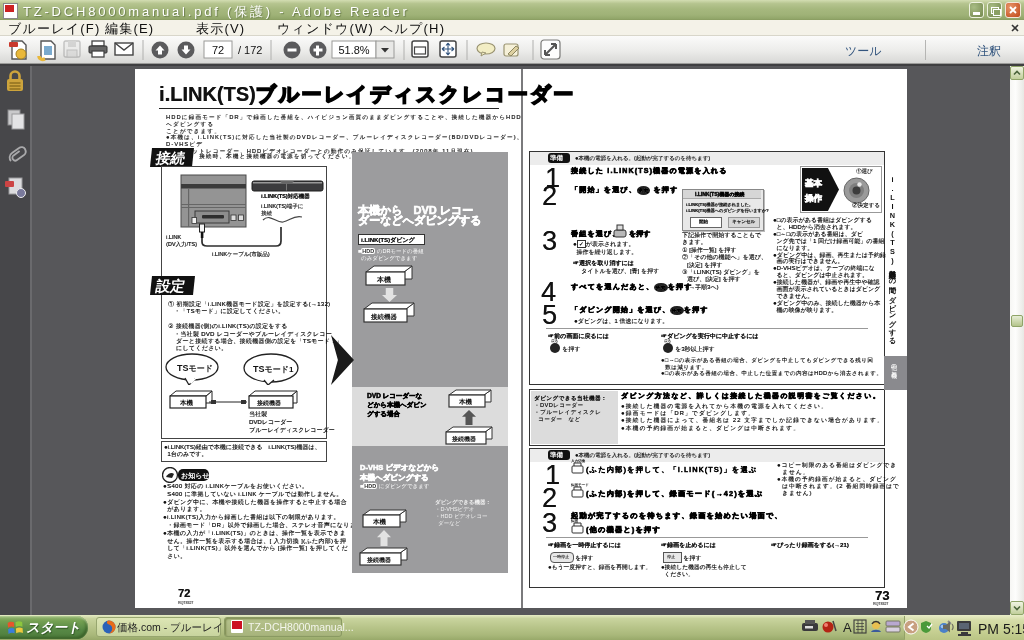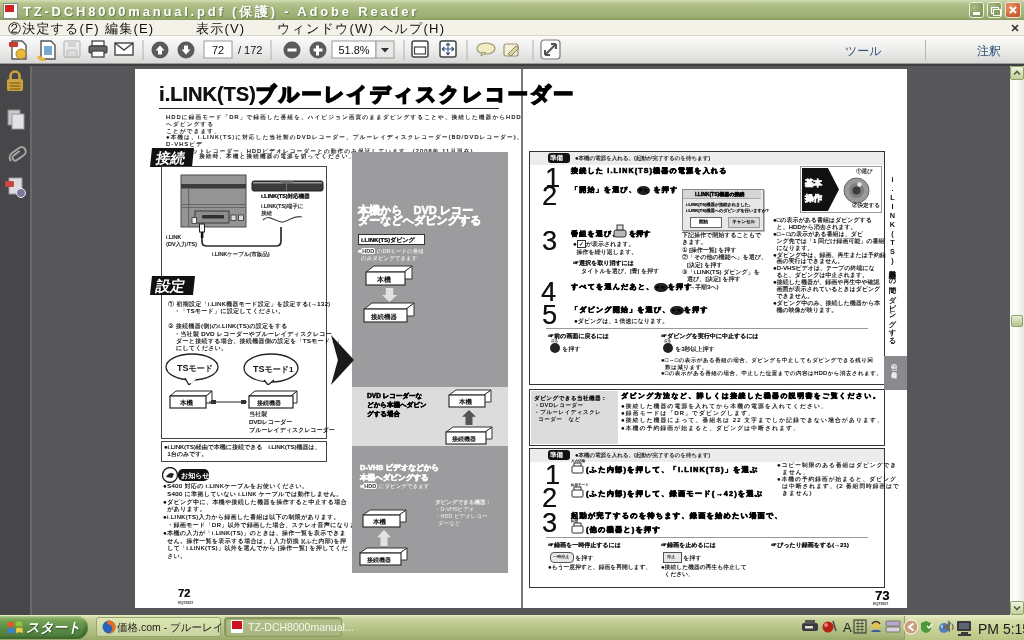--- a/index.html
+++ b/index.html
@@ -7,34 +7,34 @@
 .tx{white-space:nowrap}
 #pgL div,#pgR div{text-shadow:0.35px 0.35px 0 rgba(17,17,17,0.8)}
 .wt{text-shadow:none !important}
 </style></head>
 <body>
 <div id="root">
 
 <div class="a" style="left:0;top:0;width:1024px;height:20px;background:linear-gradient(#d3ddb2 0%,#b5c48f 18%,#a6b87e 45%,#9fb277 75%,#93a76b 92%,#899c60 100%)"></div>
 <div class="a" style="left:3px;top:3px;width:13px;height:14px;background:#fff;border:1px solid #888"></div>
 <div class="a" style="left:5px;top:5px;width:9px;height:7px;background:#c22"></div>
-<div class="a tx" style="left:23px;top:3px;font-size:13px;font-weight:bold;color:#fff;letter-spacing:2.8px;text-shadow:1px 1px 1px #6a7d4a">TZ-DCH8000manual.pdf (保護) - Adobe Reader</div>
+<div class="a tx" style="left:23px;top:3px;font-size:13px;font-weight:normal;color:#fff;letter-spacing:2.8px;text-shadow:1px 1px 1px #6a7d4a">TZ-DCH8000manual.pdf (保護) - Adobe Reader</div>
 
 <div class="a" style="left:969px;top:2px;width:15px;height:16px;border-radius:3px;border:1px solid #eef2e0;background:radial-gradient(circle at 30% 30%,#a8bc84,#74884e);box-sizing:border-box"></div>
 <div class="a" style="left:973px;top:12px;width:7px;height:3px;background:#fff"></div>
 <div class="a" style="left:987px;top:2px;width:15px;height:16px;border-radius:3px;border:1px solid #eef2e0;background:radial-gradient(circle at 30% 30%,#a8bc84,#74884e);box-sizing:border-box"></div>
 <div class="a" style="left:991px;top:7px;width:6px;height:5px;border:1px solid #fff"></div>
 <div class="a" style="left:993px;top:9px;width:6px;height:5px;border:1px solid #fff;background:#8ba064"></div>
 <div class="a" style="left:1005px;top:2px;width:16px;height:16px;border-radius:3px;border:1px solid #f2e6da;background:radial-gradient(circle at 30% 30%,#e8956a,#c04818);box-sizing:border-box"></div>
 <svg class="a" style="left:1009px;top:6px" width="8" height="8" viewBox="0 0 8 8">
       <path d="M1 1l6 6M7 1l-6 6" stroke="#fff" stroke-width="1.8"></path>
     </svg>
 
 <div class="a" style="left:0;top:20px;width:1024px;height:16px;background:#f4f2e8;border-bottom:1px solid #d8d6ca;box-sizing:border-box"></div>
-<div class="a tx" style="left:8px;top:20px;font-size:13px;letter-spacing:1.2px;color:#111">②決定する(F)</div>
+<div class="a tx" style="left:8px;top:20px;font-size:13px;letter-spacing:1.2px;color:#111">ブルーレイ(F)</div>
 <div class="a tx" style="left:105px;top:20px;font-size:13px;letter-spacing:1.2px;color:#111">編集(E)</div>
 <div class="a tx" style="left:196px;top:20px;font-size:13px;letter-spacing:1.2px;color:#111">表示(V)</div>
 <div class="a tx" style="left:277px;top:20px;font-size:13px;letter-spacing:1.2px;color:#111">ウィンドウ(W)</div>
 <div class="a tx" style="left:380px;top:20px;font-size:13px;letter-spacing:1.2px;color:#111">ヘルプ(H)</div>
 <svg class="a" style="left:1011px;top:24px" width="8" height="8" viewBox="0 0 8 8">
       <path d="M1 1l6 6M7 1l-6 6" stroke="#333" stroke-width="1.6"></path>
     </svg>
 
 <div class="a" style="left:0;top:36px;width:1024px;height:28px;background:linear-gradient(#fbfbfa,#ececea 55%,#d8d8d6);border-bottom:1px solid #9b9b99;box-sizing:border-box"></div>
 <div class="a" style="left:0;top:64px;width:1024px;height:2px;background:#3f3f41"></div>
@@ -370,21 +370,21 @@
  <div class="a tx" style="left:27px;top:382px;font-size:6.5px;font-weight:bold;color:#fff">準備</div>
  <div class="a tx" style="left:52px;top:383px;font-size:5.5px;color:#111">●本機の電源を入れる。(起動が完了するのを待ちます)</div>
  <div class="a tx" style="left:22px;top:391px;font-size:27px;color:#111">1</div>
  <div class="a tx" style="left:19px;top:414px;font-size:27px;color:#111">2</div>
  <div class="a tx" style="left:19px;top:439px;font-size:27px;color:#111">3</div>
  <svg class="a" style="left:48px;top:393px" width="13" height="12" viewBox="0 0 13 12">
         <rect x="1" y="4" width="11" height="7" rx="1" fill="#fff" stroke="#333"></rect>
         <path d="M3 4V1h7v3" fill="none" stroke="#333"></path>
       </svg>
  <div class="a tx" style="left:48px;top:390px;font-size:3.5px;color:#111">入力切換</div>
- <div class="a tx" style="left:63px;top:396px;font-size:7.2px;font-weight:bold;color:#111;-webkit-text-stroke:0.55px #000;letter-spacing:1.2px">(ふた内部)を押して、「i.LINK(TS)」を選ぶ</div>
+ <div class="a tx" style="left:63px;top:396px;font-size:7.2px;font-weight:normal;color:#111;-webkit-text-stroke:0.55px #000;letter-spacing:1.2px">(ふた内部)を押して、「i.LINK(TS)」を選ぶ</div>
  <svg class="a" style="left:48px;top:417px" width="13" height="12" viewBox="0 0 13 12">
         <rect x="1" y="4" width="11" height="7" rx="1" fill="#fff" stroke="#333"></rect>
         <path d="M3 4V1h7v3" fill="none" stroke="#333"></path>
       </svg>
  <div class="a tx" style="left:48px;top:414px;font-size:3.5px;color:#111">録画モード</div>
  <div class="a tx" style="left:63px;top:420px;font-size:7.2px;font-weight:bold;color:#111;-webkit-text-stroke:0.55px #000;letter-spacing:1.2px">(ふた内部)を押して、録画モード(→42)を選ぶ</div>
  <div class="a tx" style="left:48px;top:442px;font-size:7.2px;font-weight:bold;color:#111;-webkit-text-stroke:0.55px #000;letter-spacing:1.2px">起動が完了するのを待ちます、録画を始めたい場面で、</div>
  <svg class="a" style="left:48px;top:453px" width="13" height="12" viewBox="0 0 13 12">
         <rect x="1" y="4" width="11" height="7" rx="1" fill="#fff" stroke="#333"></rect>
         <path d="M3 4V1h7v3" fill="none" stroke="#333"></path>

